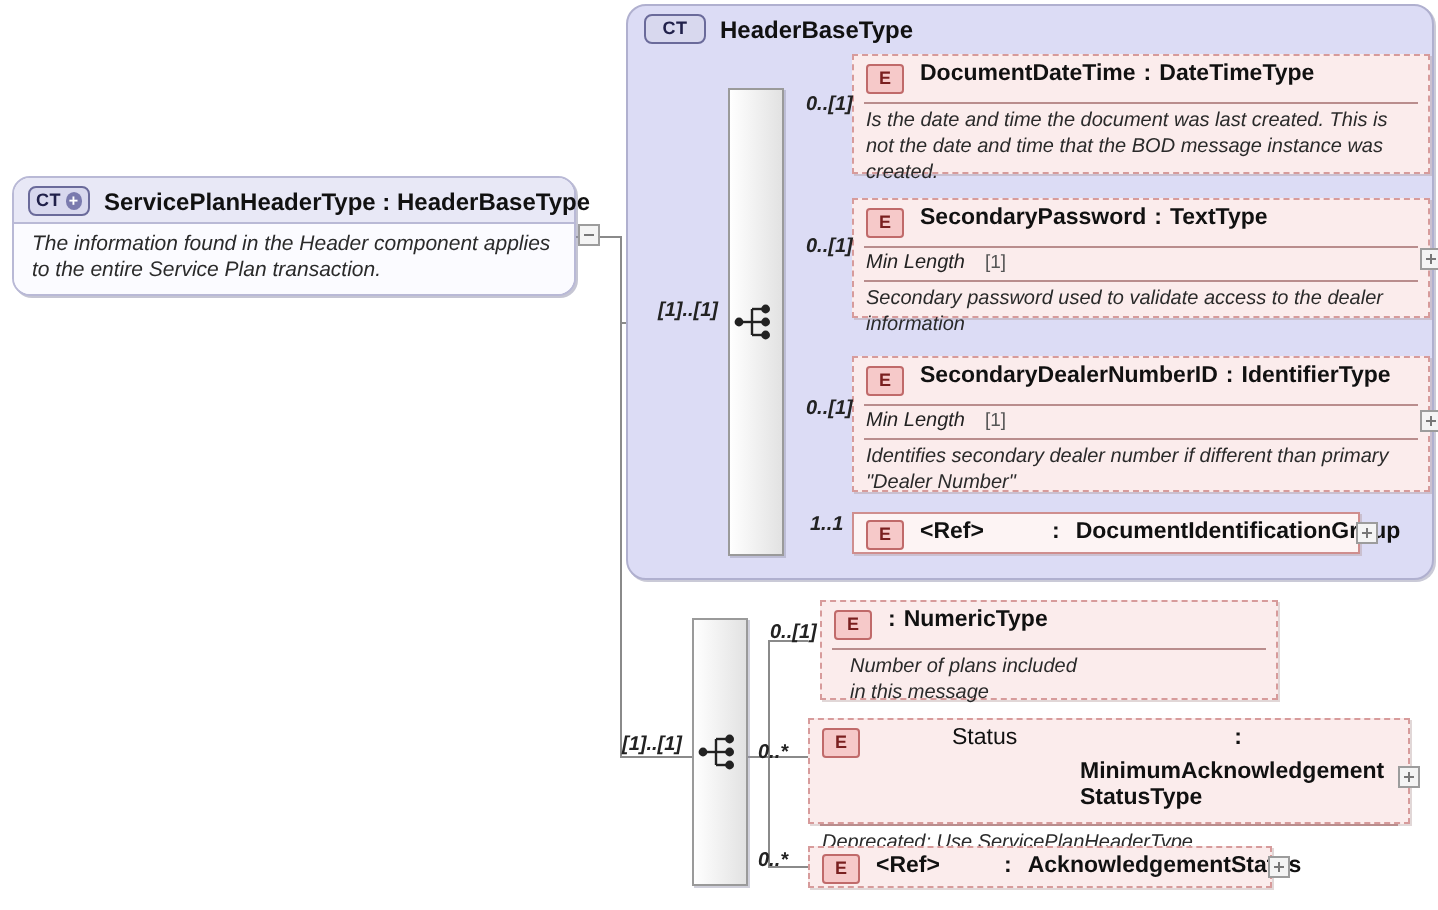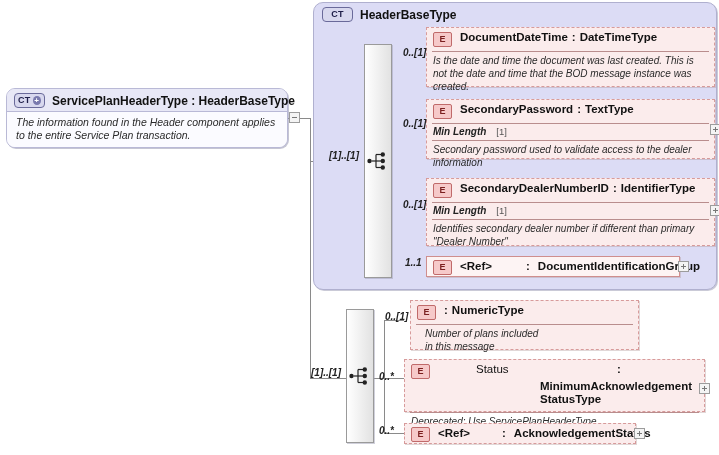--- a/index.html
+++ b/index.html
@@ -93,21 +93,21 @@
   .elem-name{font-weight:bold;font-size:11.5px;color:#111;line-height:1.15;}
   .elem-name.plain{font-weight:normal;}
   .elem-type{font-weight:bold;font-size:11.5px;color:#111;line-height:1.15;}
   .name-type{display:flex;gap:4px;flex-wrap:wrap;line-height:1.2;justify-content:center;}
   .rule{height:1px;background:#b98d8d;margin:1px 5px 0 5px;}
   .facet{
     display:flex;align-items:baseline;gap:10px;
     padding:2px 6px 2px 6px;
     font-size:10px;
   }
-  .facet .fname{font-style:italic;font-weight:bold;color:#222;}
+  .facet .fname{font-style:italic;font-weight:normal;color:#222;}
   .facet .fval{color:#555;font-size:9.5px;}
   .anno-line{
     padding:2px 7px 3px 6px;
     font-style:italic;font-size:10px;line-height:1.3;color:#2a2a2a;
   }
 
   
   .plusbox{
     position:absolute;width:11px;height:11px;box-sizing:border-box;
     border:1px solid #9c9c9c;background:#f4f4f4;

